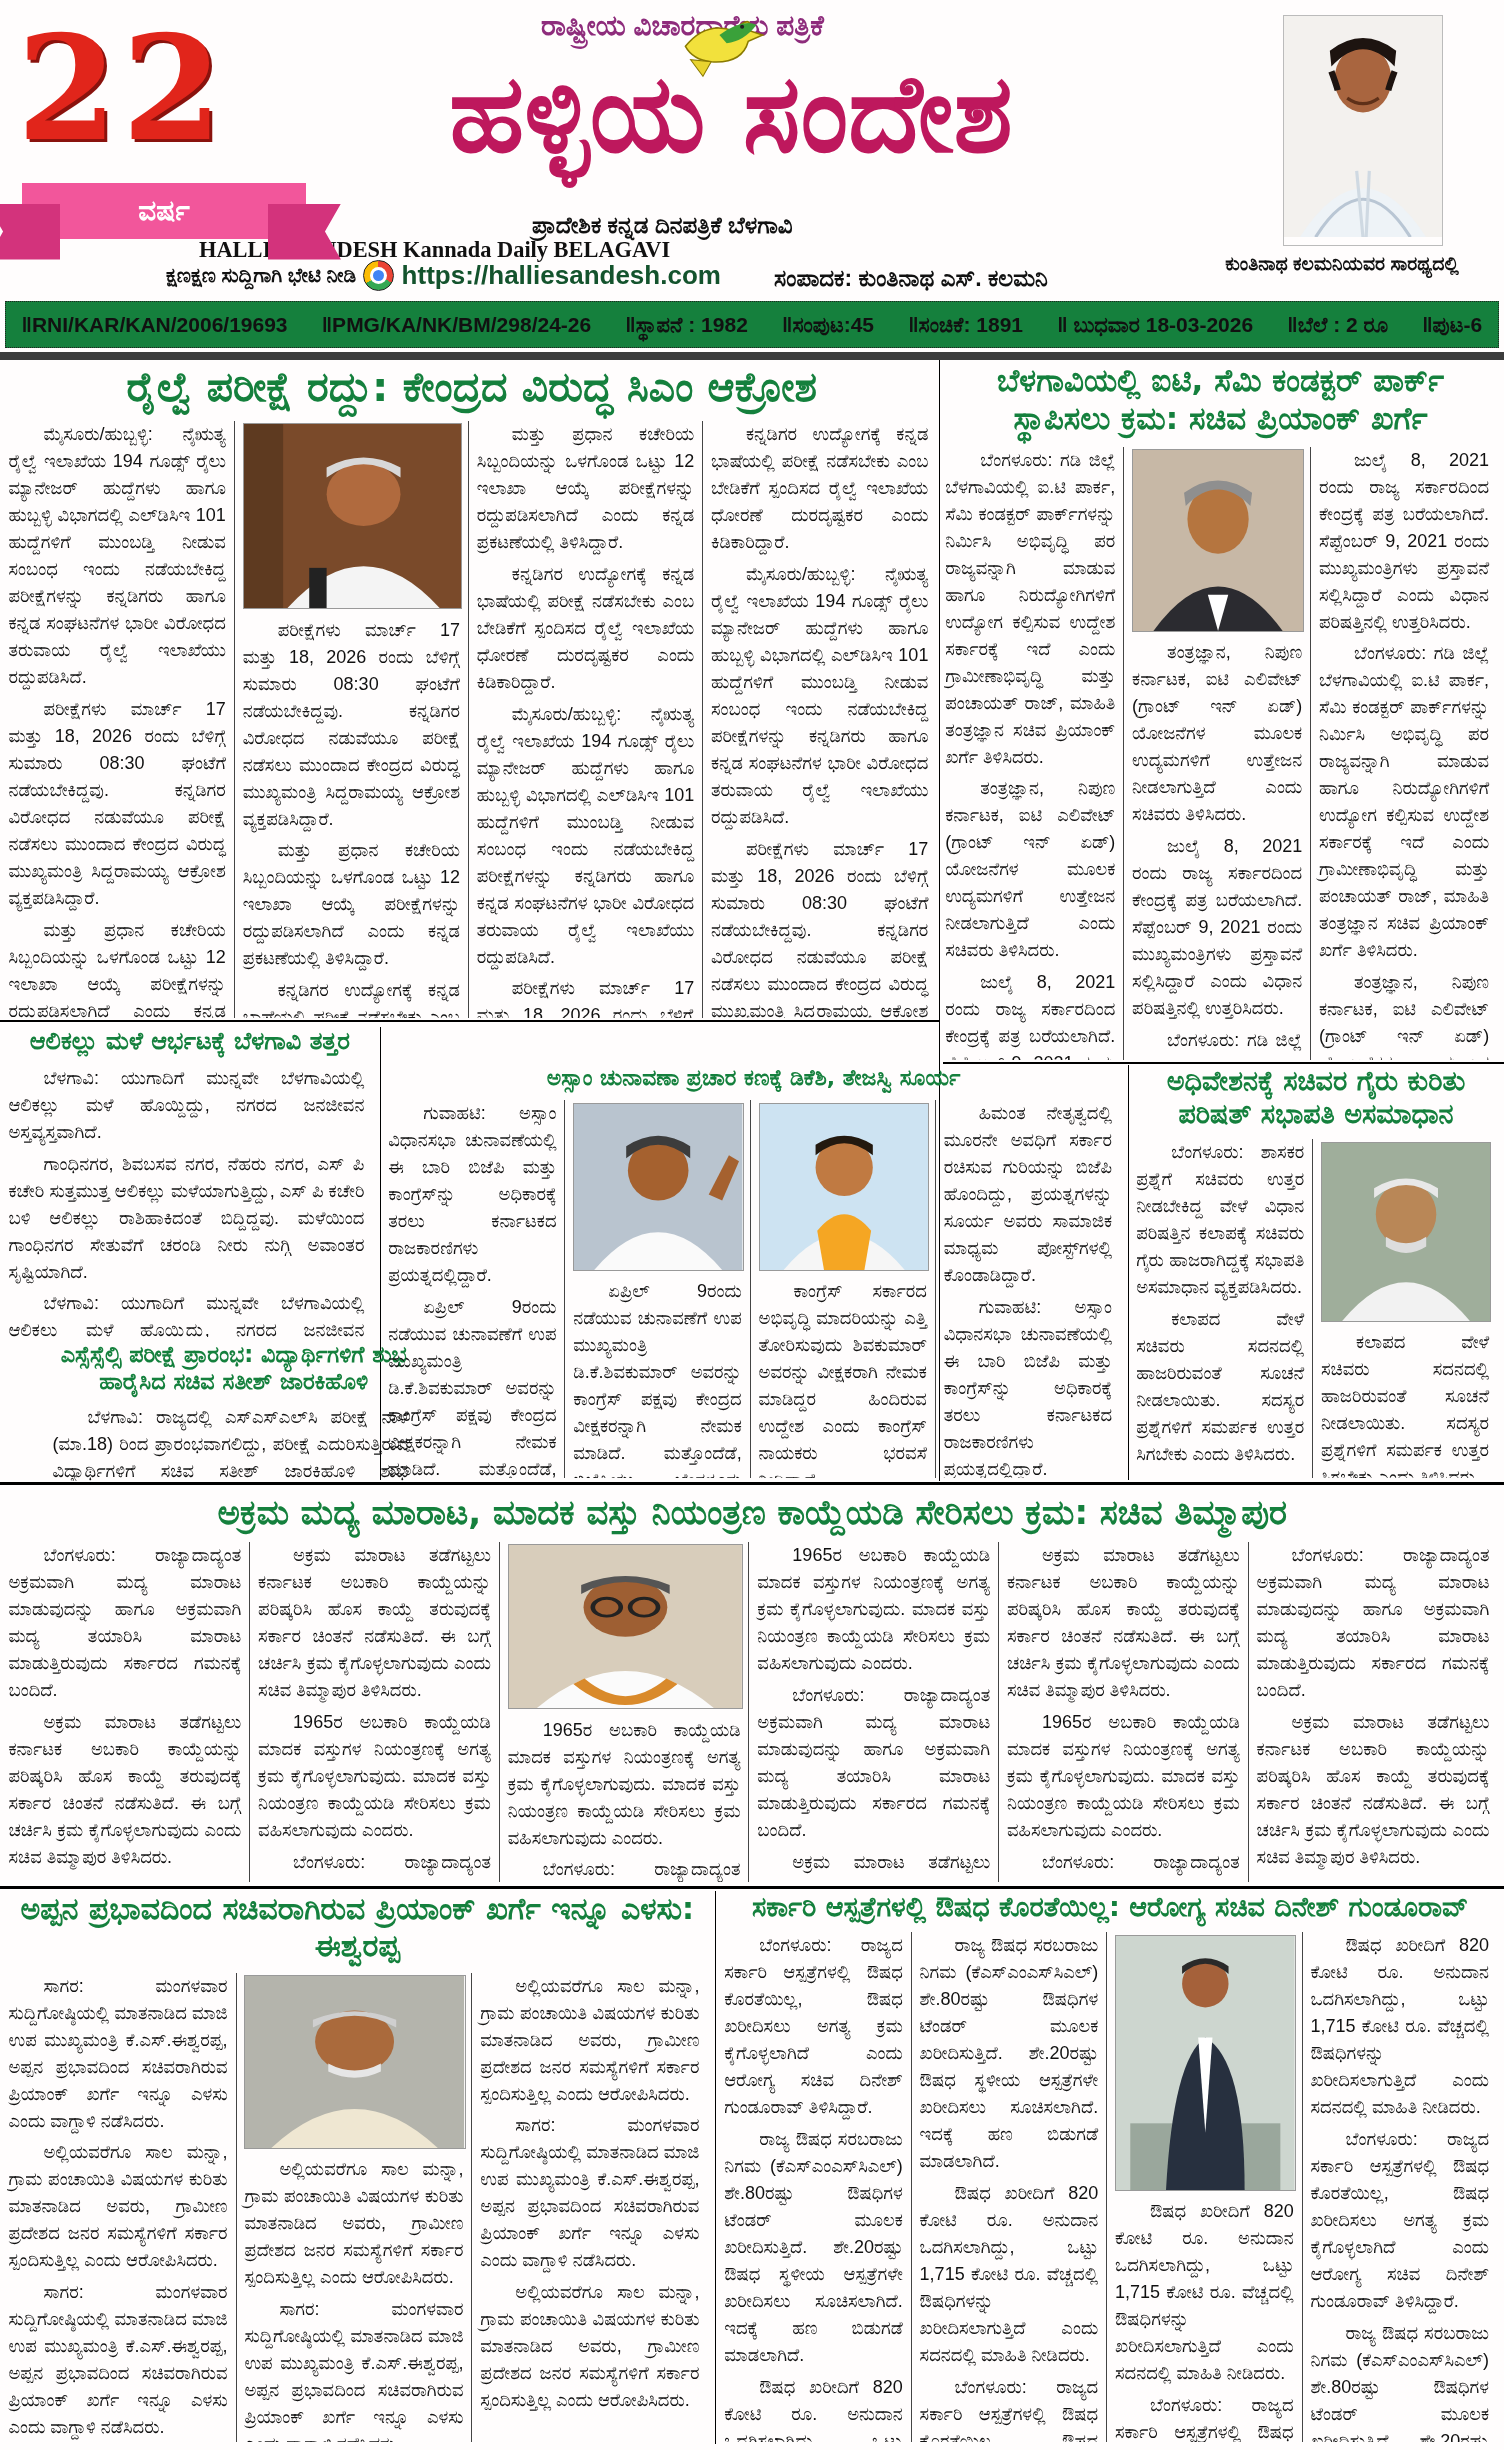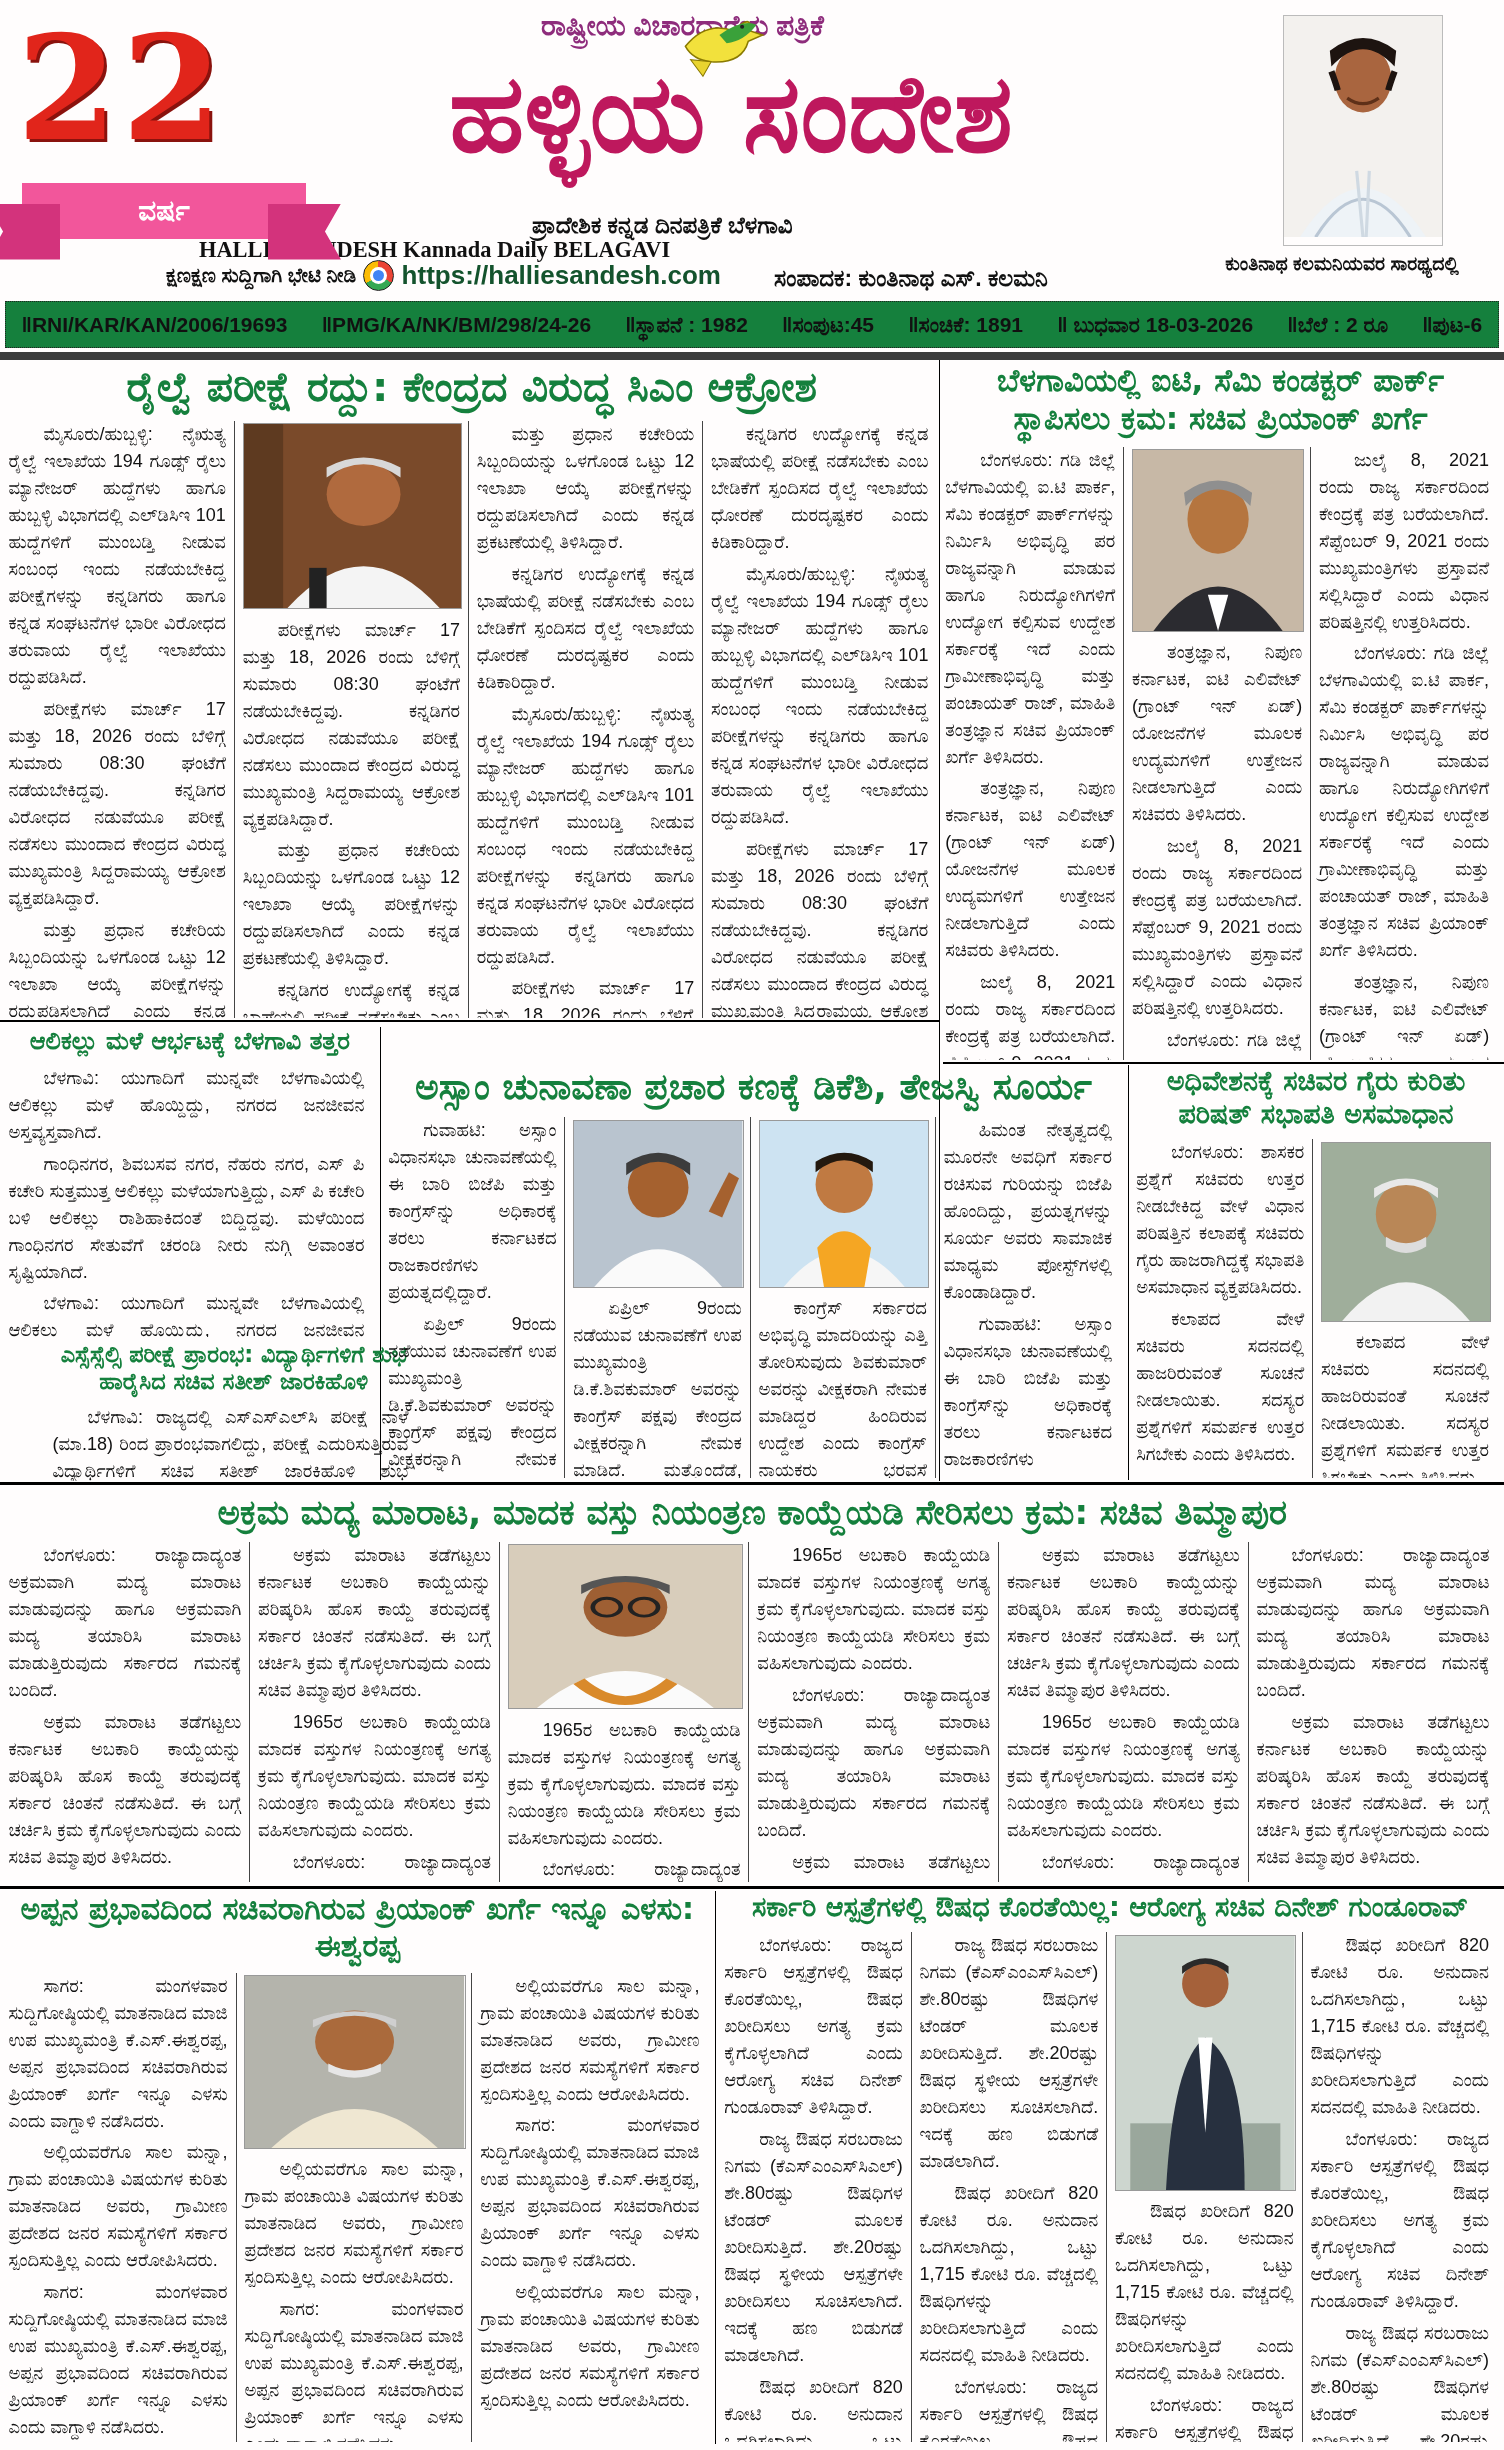--- a/index.html
+++ b/index.html
@@ -206,21 +206,21 @@
     <div class="article" style="left:7.3px;top:981px;width:365px;height:140px;margin-left:44px;">
       <div class="headline" style="font-size:22.4px;">ಎಸ್ಸೆಸ್ಸೆಲ್ಸಿ ಪರೀಕ್ಷೆ ಪ್ರಾರಂಭ: ವಿದ್ಯಾರ್ಥಿಗಳಿಗೆ ಶುಭ ಹಾರೈಸಿದ ಸಚಿವ ಸತೀಶ್ ಜಾರಕಿಹೊಳಿ</div>
       <div class="cols">
         <div class="col">
             <p class="p">ಬೆಳಗಾವಿ: ರಾಜ್ಯದಲ್ಲಿ ಎಸ್‌ಎಸ್‌ಎಲ್‌ಸಿ ಪರೀಕ್ಷೆ ನಾಳೆ (ಮಾ.18) ರಿಂದ ಪ್ರಾರಂಭವಾಗಲಿದ್ದು, ಪರೀಕ್ಷೆ ಎದುರಿಸುತ್ತಿರುವ ವಿದ್ಯಾರ್ಥಿಗಳಿಗೆ ಸಚಿವ ಸತೀಶ್ ಜಾರಕಿಹೊಳಿ ಶುಭ ಹಾರೈಸಿದ್ದಾರೆ.</p>
           </div>
       </div>
     </div>
 
     <div class="article" style="left:387px;top:705px;width:733px;height:413px;">
-      <div class="headline" style="font-size:36px;">ಅಸ್ಸಾಂ ಚುನಾವಣಾ ಪ್ರಚಾರ ಕಣಕ್ಕೆ ಡಿಕೆಶಿ, ತೇಜಸ್ವಿ ಸೂರ್ಯ</div>
+      <div class="headline" style="font-size:22px;">ಅಸ್ಸಾಂ ಚುನಾವಣಾ ಪ್ರಚಾರ ಕಣಕ್ಕೆ ಡಿಕೆಶಿ, ತೇಜಸ್ವಿ ಸೂರ್ಯ</div>
       <div class="cols">
         <div class="col">
             <p class="p">ಗುವಾಹಟಿ: ಅಸ್ಸಾಂ ವಿಧಾನಸಭಾ ಚುನಾವಣೆಯಲ್ಲಿ ಈ ಬಾರಿ ಬಿಜೆಪಿ ಮತ್ತು ಕಾಂಗ್ರೆಸ್‌ನ್ನು ಅಧಿಕಾರಕ್ಕೆ ತರಲು ಕರ್ನಾಟಕದ ರಾಜಕಾರಣಿಗಳು ಪ್ರಯತ್ನದಲ್ಲಿದ್ದಾರೆ.</p>
             <p class="p">ಏಪ್ರಿಲ್ 9ರಂದು ನಡೆಯುವ ಚುನಾವಣೆಗೆ ಉಪ ಮುಖ್ಯಮಂತ್ರಿ ಡಿ.ಕೆ.ಶಿವಕುಮಾರ್ ಅವರನ್ನು ಕಾಂಗ್ರೆಸ್ ಪಕ್ಷವು ಕೇಂದ್ರದ ವೀಕ್ಷಕರನ್ನಾಗಿ ನೇಮಕ ಮಾಡಿದೆ. ಮತ್ತೊಂದೆಡೆ, ಬಿಜೆಪಿಯು ಬೆಂಗಳೂರು ದಕ್ಷಿಣ ಲೋಕಸಭಾ ಕ್ಷೇತ್ರದ ಸಂಸದ ತೇಜಸ್ವಿ ಸೂರ್ಯ ಅವರನ್ನು ಪ್ರಚಾರಕ್ಕೆ ಕಣಕ್ಕಿಳಿಸಿದೆ.</p>
           </div>
         <div class="col">
           <div class="photo" style="height:166px;">
             <svg viewBox="0 0 100 110" preserveAspectRatio="none">
               <rect width="100" height="110" fill="#b9c4cf"></rect>
               <ellipse cx="50" cy="44" rx="18" ry="20" fill="#a5612f"></ellipse>

